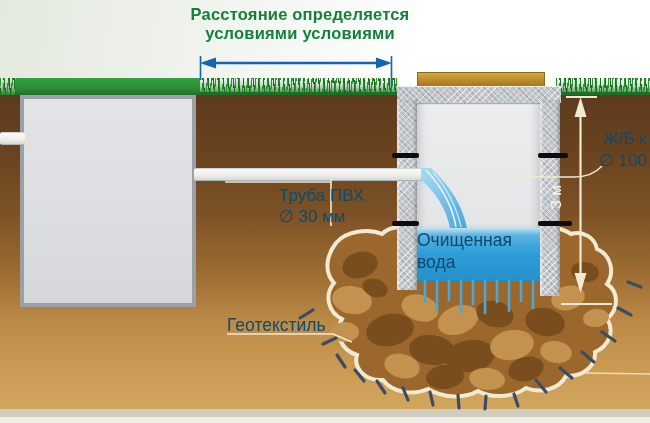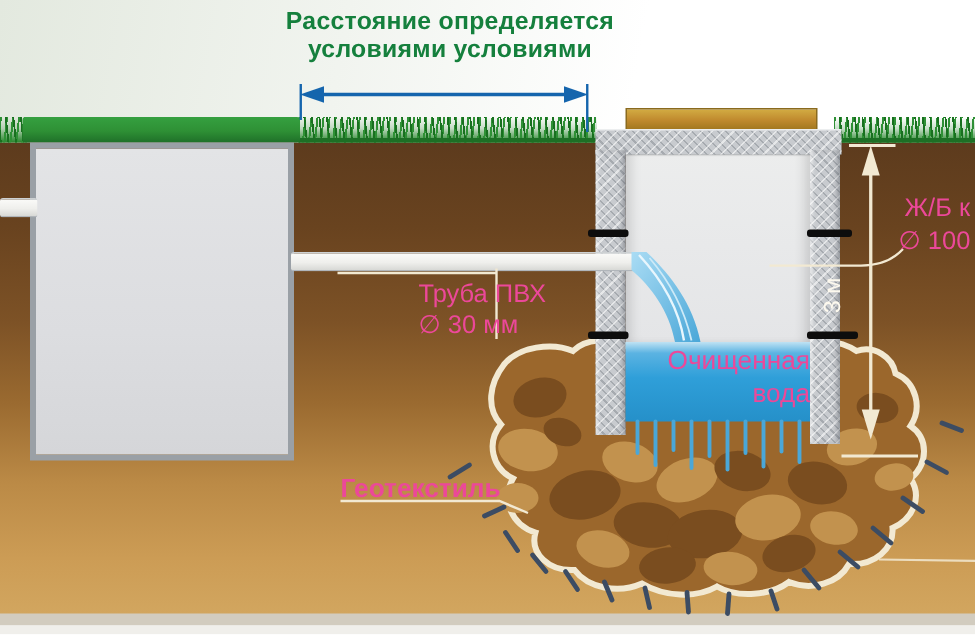--- a/index.html
+++ b/index.html
@@ -57,24 +57,24 @@
     background:linear-gradient(180deg,#bfe2f3 0%,#5bb3e2 14%,var(--water-blue) 45%,#2590c9 100%);}
   .joint{height:5px;background:#0d0d0d;border-radius:2px;z-index:7;}
 
   
   .svg-low{left:0;top:0;z-index:2;}
   .svg-high{left:0;top:0;z-index:8;pointer-events:none;}
 
   
   .note{left:170px;top:5px;width:260px;text-align:center;z-index:9;
         font-size:16.5px;line-height:19px;font-weight:600;color:#15803d;letter-spacing:.2px;}
-  .wlabel{color:#ec4899;font-size:17px;line-height:21px;z-index:9;}
+  .wlabel{color:#0c4a6e;font-size:17px;line-height:21px;z-index:9;}
   .pipe-label{left:231px;top:185px;margin-left:48px;}
-  .water-label{left:417px;top:229px;width:123px;text-align:right;line-height:22px;font-size:17.5px;}
-  .geo-label{left:227px;top:315px;font-size:17.5px;font-weight:bold;}
+  .water-label{left:417px;top:229px;width:123px;text-align:left;line-height:22px;font-size:17.5px;}
+  .geo-label{left:227px;top:315px;font-size:17.5px;}
   .ring-label{left:603px;top:128px;line-height:22px;}
   .ring-label .l2{margin-left:-4px;}
   .depth-label{left:544px;top:182px;width:36px;height:30px;color:#fdf9ee;font-size:15.5px;
      transform:rotate(-90deg);transform-origin:center;text-align:center;z-index:9;}
 </style>
 </head>
 <body>
 
 <div class="scene">
 

